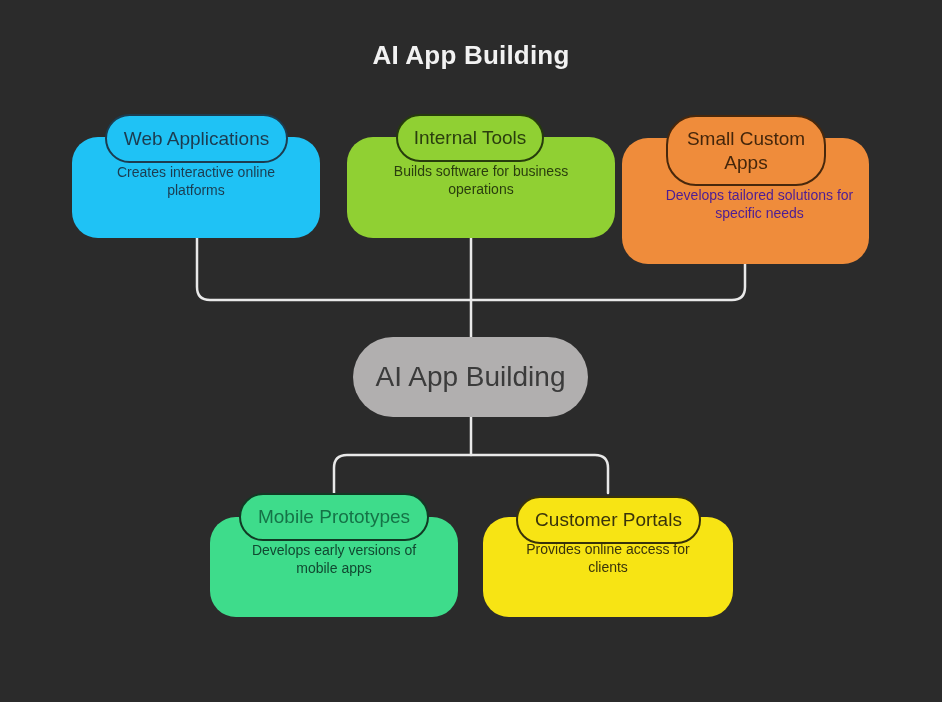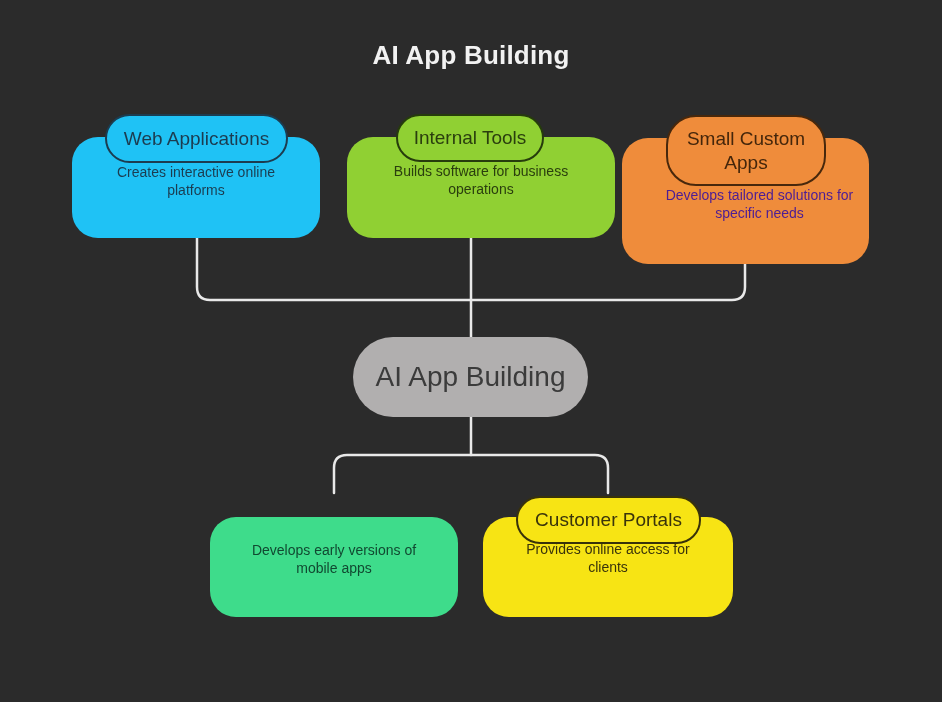--- a/index.html
+++ b/index.html
@@ -97,20 +97,23 @@
     <span style="width:130px;">Small Custom Apps</span>
   </div>
 
   <div class="root-node" style="left: 353px; top: 337px; width: 235px; height: 80px; background: rgb(177, 175, 175); color: rgb(59, 59, 59);">
     <span>AI App Building</span>
   </div>
 
   <div class="node-body" style="left: 210px; top: 517px; width: 248px; height: 100px; padding-top: 24px; background: rgb(62, 220, 139);">
     <div class="node-desc" style="width: 200px; color: rgb(17, 73, 49);">Develops early versions of mobile apps</div>
   </div>
+  <div class="node-pill" style="left: 239px; top: 493px; width: 190px; height: 48px; border-radius: 24px; background: rgb(62, 220, 139); border-color: rgb(17, 58, 36); color: rgb(21, 115, 71);">
+    <span>Mobile Prototypes</span>
+  </div>
 
   <div class="node-body" style="left: 483px; top: 517px; width: 250px; height: 100px; padding-top: 23px; background: rgb(247, 228, 20);">
     <div class="node-desc" style="width: 200px; color: rgb(58, 52, 11);">Provides online access for clients</div>
   </div>
   <div class="node-pill" style="left: 516px; top: 496px; width: 185px; height: 48px; border-radius: 24px; background: rgb(247, 228, 20); border-color: rgb(56, 50, 10); color: rgb(58, 52, 11);">
     <span>Customer Portals</span>
   </div>
 
 </div>
 

